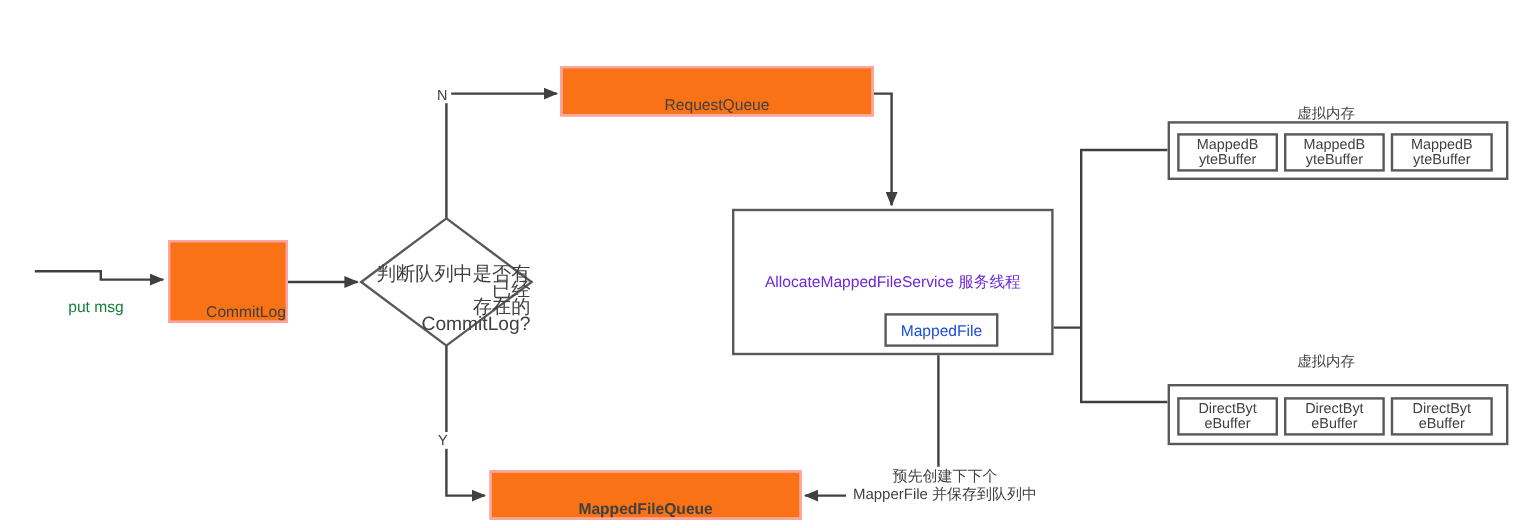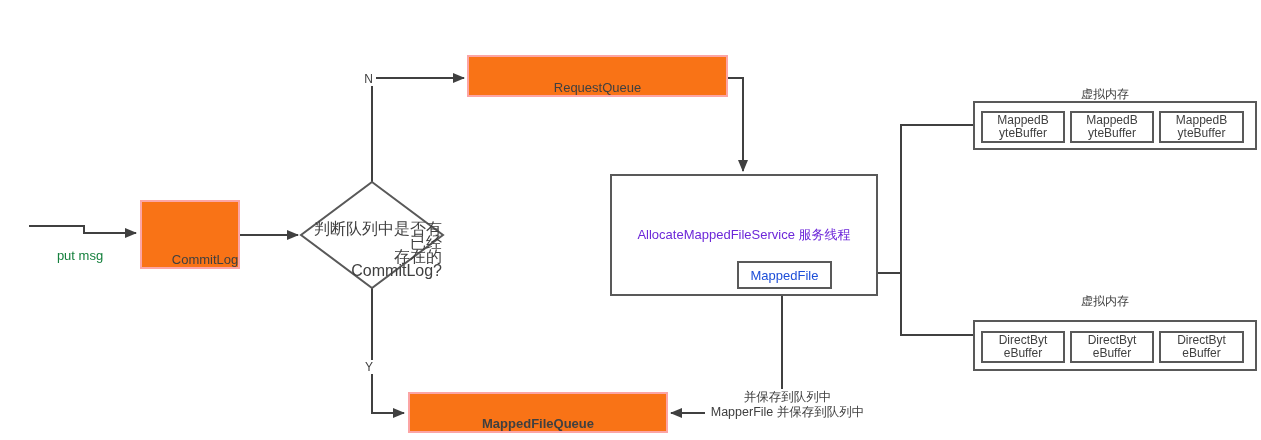--- a/index.html
+++ b/index.html
@@ -155,21 +155,21 @@
     <div class="mappedfile-box">
       <span>MappedFile</span>
     </div>
   </div>
 
   <div class="node" style="left:408px; top:392px; width:260px; height:41px;font-weight:bold;">
     <span>MappedFileQueue</span>
   </div>
 
   <div class="note-text">
-    <span>并保存到队列中</span>
+    <span>预先创建下下个</span>
     <span>MapperFile 并保存到队列中</span>
   </div>
 
   <div class="mem-title" style="top:86px;">虚拟内存</div>
   <div class="mem-group-outer" style="left:973px; top:101px; height:49px;">
     <div class="buffer-cell" style="left:6px; top:8px; width:84px; height:32px;">
       <span>MappedB</span>
       <span>yteBuffer</span>
     </div>
     <div class="buffer-cell" style="left:95px; top:8px; width:84px; height:32px;">

